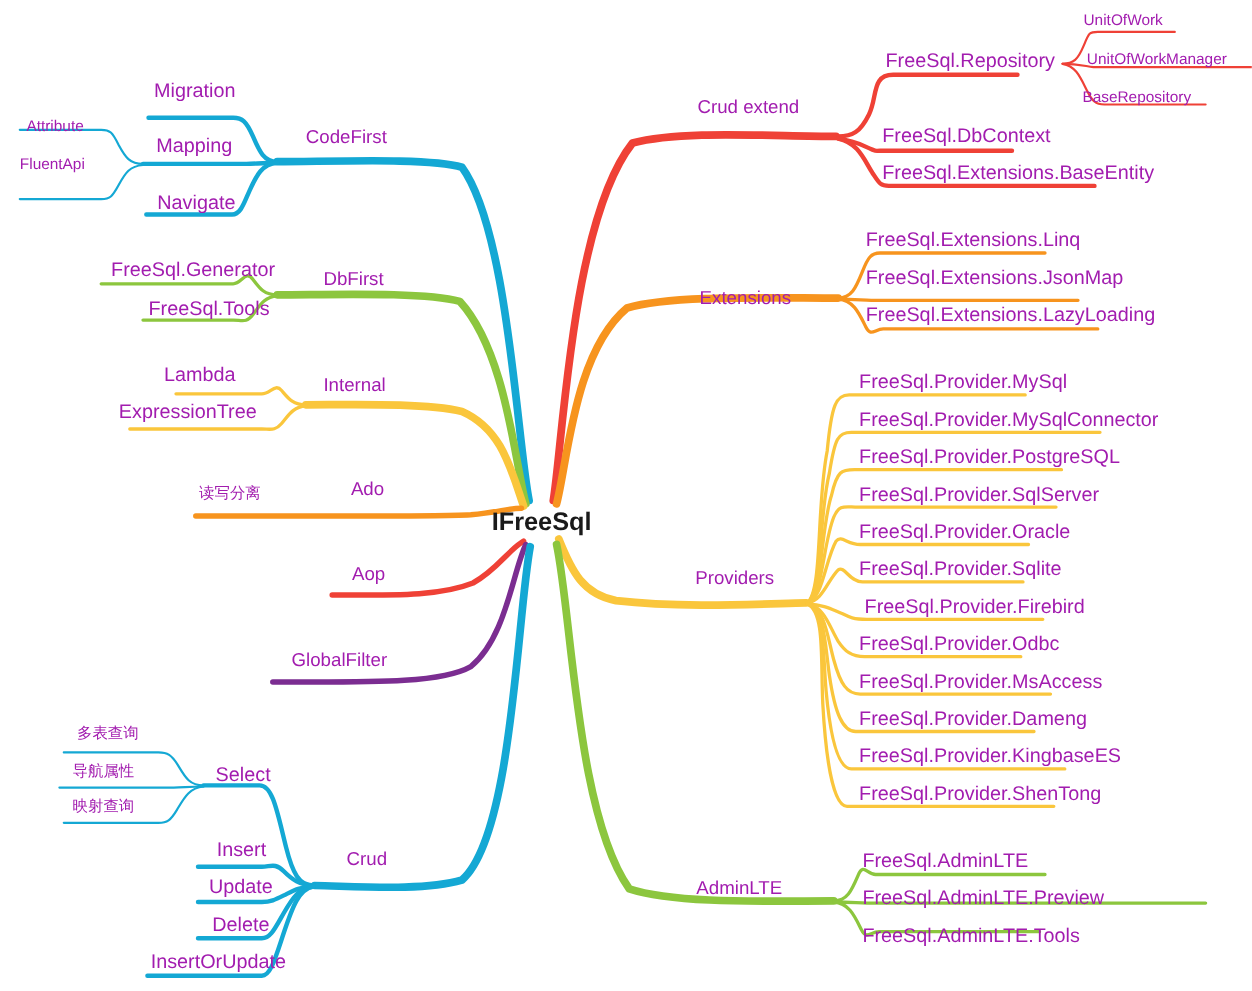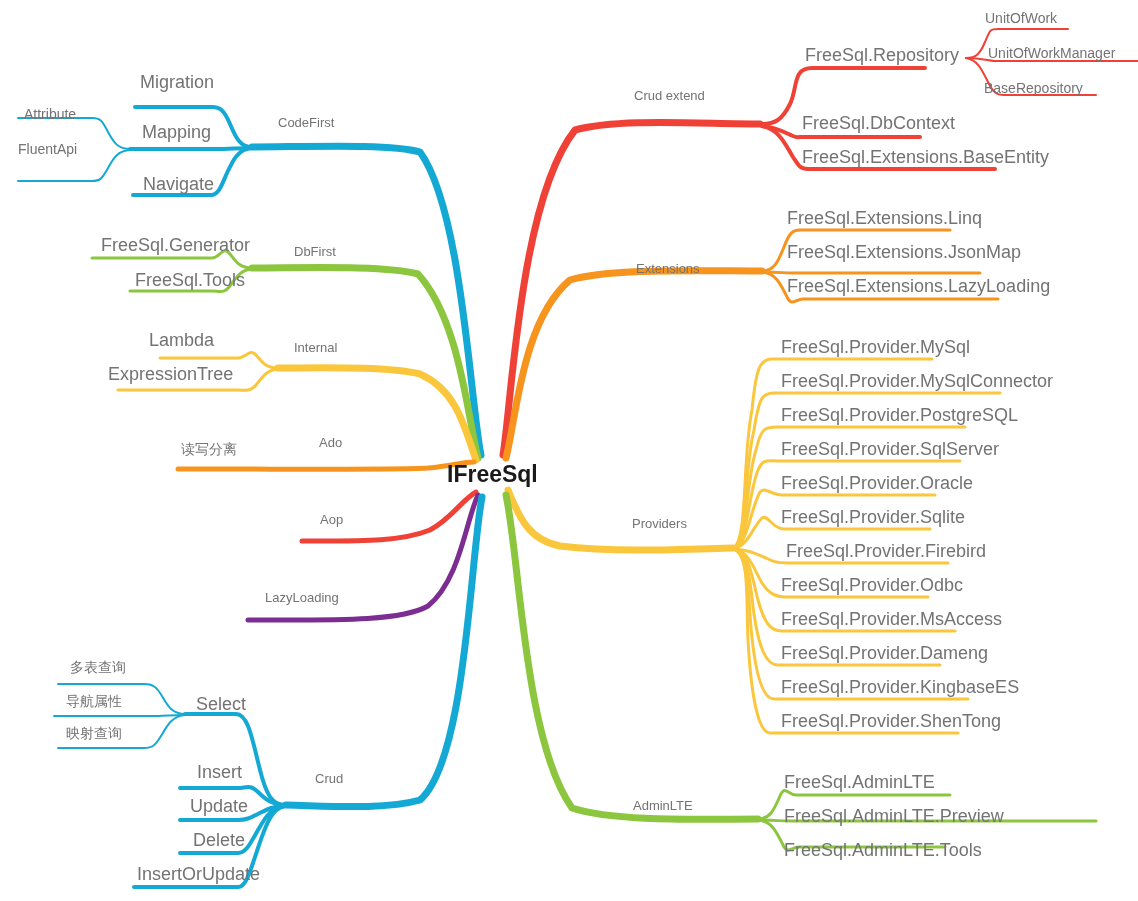--- a/index.html
+++ b/index.html
@@ -5,26 +5,26 @@
   html,body{margin:0;padding:0;background:#ffffff;}
   body{
     width:1138px;height:901px;overflow:hidden;
     font-family:"Liberation Sans","DejaVu Sans",sans-serif;
     -webkit-font-smoothing:antialiased;
   }
   #mindmap{position:relative;width:1138px;height:901px;background:#fff;}
   svg#edges{position:absolute;left:0;top:0;width:1138px;height:901px;}
   .node{
     position:absolute;
-    color:#737373;
+    color:#a21caf;
     white-space:nowrap;
     line-height:1;
     -moz-user-select:none;
   }
-  .node.lvl1{font-size:13px;}
+  .node.lvl1{font-size:17px;}
   .node.lvl2{font-size:18px;}
   .node.lvl3{font-size:14px;}
   .node.root{
     font-size:23px;
     font-weight:bold;
     color:#1a1a1a;
   }
   .node.cjk{font-family:"DejaVu Sans","Liberation Sans",sans-serif;font-size:14px;}
 </style>
 </head>
@@ -130,21 +130,21 @@
 
 <div class="node lvl1" style="left:294px; top:341px;">Internal</div>
 <div class="node lvl2" style="left:149px; top:331px;">Lambda</div>
 <div class="node lvl2" style="left:108px; top:365px;">ExpressionTree</div>
 
 <div class="node lvl1" style="left:319px; top:436px;">Ado</div>
 <div class="node lvl2 cjk" style="left:181px; top:442px;">读写分离</div>
 
 <div class="node lvl1" style="left:320px; top:513px;">Aop</div>
 
-<div class="node lvl1" style="left:265px; top:591px;">LazyLoading</div>
+<div class="node lvl1" style="left:265px; top:591px;">GlobalFilter</div>
 
 <div class="node lvl1" style="left:315px; top:772px;">Crud</div>
 <div class="node lvl2" style="left:196px; top:695px;">Select</div>
 <div class="node lvl3 cjk" style="left:70px; top:660px;">多表查询</div>
 <div class="node lvl3 cjk" style="left:66px; top:694px;">导航属性</div>
 <div class="node lvl3 cjk" style="left:66px; top:726px;">映射查询</div>
 <div class="node lvl2" style="left:197px; top:763px;">Insert</div>
 <div class="node lvl2" style="left:190px; top:797px;">Update</div>
 <div class="node lvl2" style="left:193px; top:831px;">Delete</div>
 <div class="node lvl2" style="left:137px; top:865px;">InsertOrUpdate</div>

